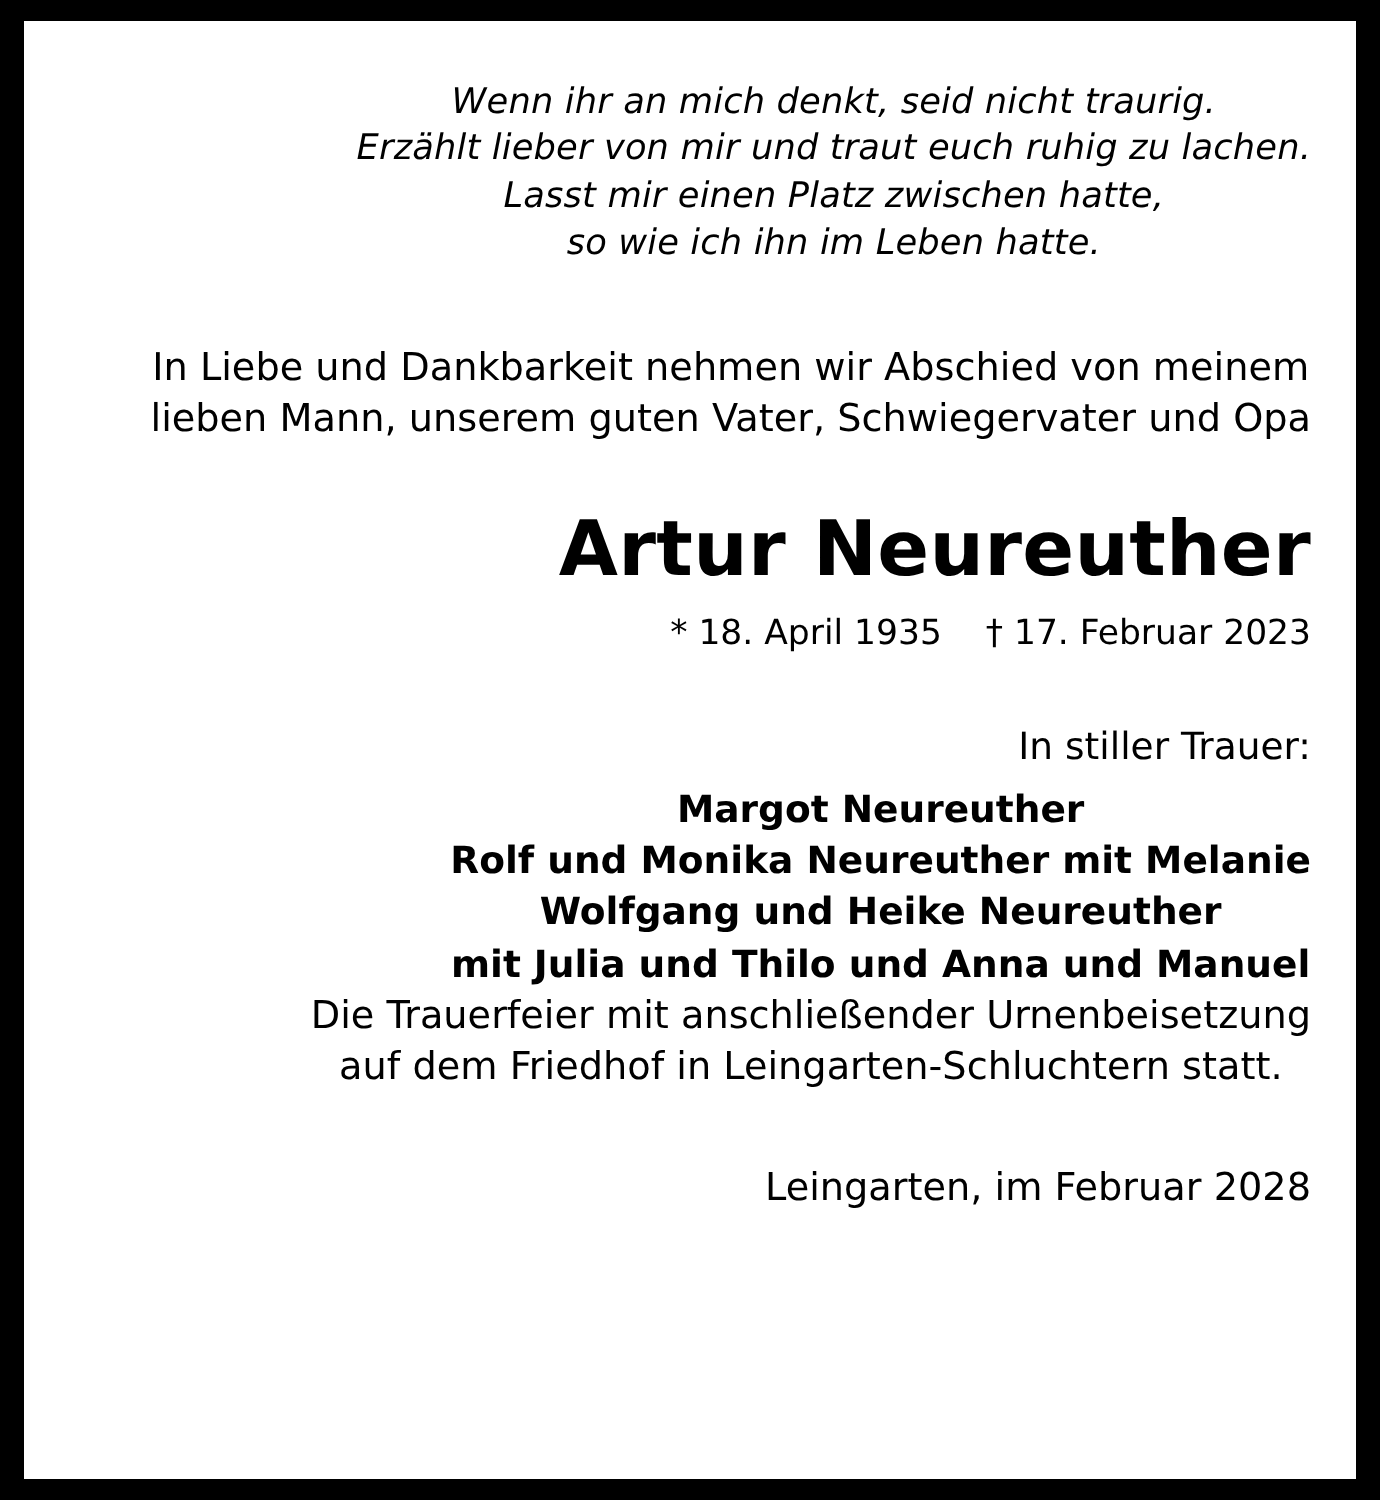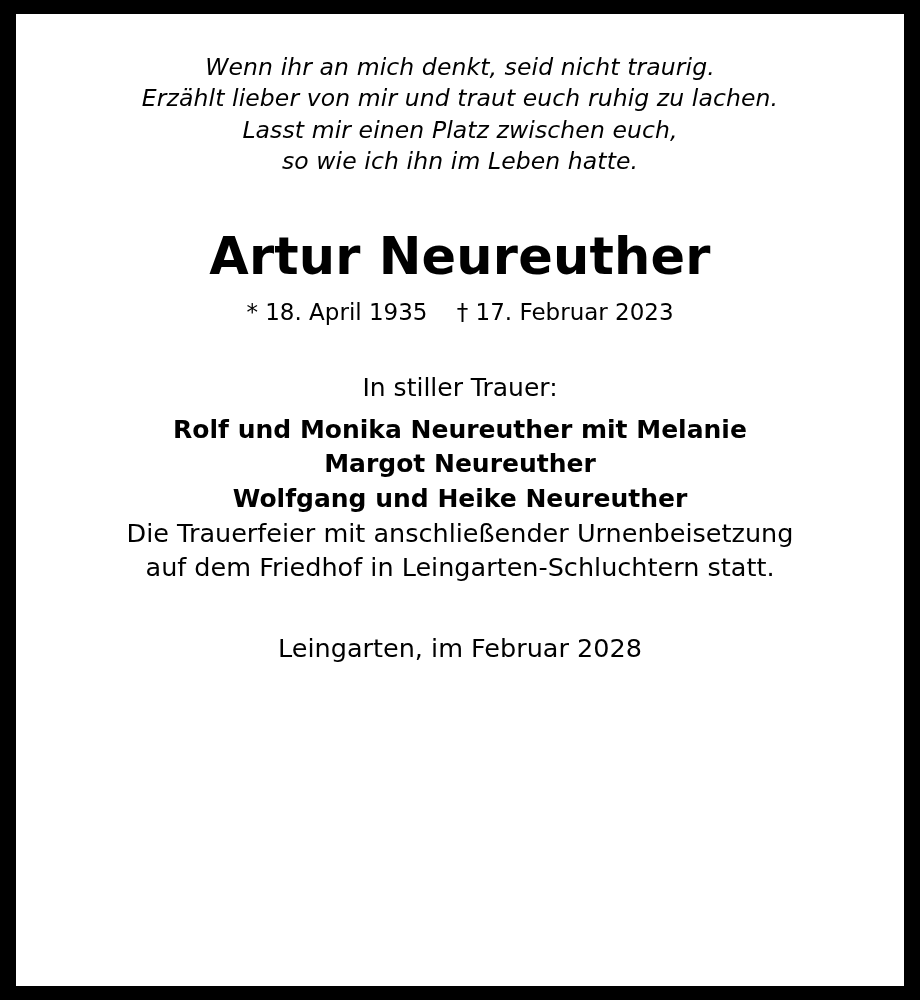--- a/index.html
+++ b/index.html
@@ -21,21 +21,21 @@
     padding: 14px 16px;
   }
   .obituary-card {
     box-sizing: border-box;
     width: 100%;
     height: 100%;
     background: #ffffff;
     color: #000000;
     display: flex;
     flex-direction: column;
-    align-items: center;
+    align-items: flex-end;
     text-align: center;
     padding: 38px 30px 24px 30px;
   }
   .poem {
     font-style: italic;
     font-size: 23.5px;
     line-height: 1.33;
     letter-spacing: 0.1px;
     margin: 0 0 10px 0;
   }
@@ -89,35 +89,40 @@
 </style>
 </head>
 <body>
 
 <div class="obituary-frame">
   <div class="obituary-card">
 
     <div class="poem">
       <div>Wenn ihr an mich denkt, seid nicht traurig.</div>
       <div>Erzählt lieber von mir und traut euch ruhig zu lachen.</div>
-      <div>Lasst mir einen Platz zwischen euch,</div>
+      <div>Lasst mir einen Platz zwischen hatte,</div>
       <div>so wie ich ihn im Leben hatte.</div>
     </div>
 
+    <div class="intro">
+      <div>In Liebe und Dankbarkeit nehmen wir Abschied von meinem</div>
+      <div>lieben Mann, unserem guten Vater, Schwiegervater und Opa</div>
+    </div>
 
     <div class="name">Artur Neureuther</div>
 
     <div class="dates">* 18. April 1935    † 17. Februar 2023</div>
 
     <div class="mourn-label">In stiller Trauer:</div>
 
     <div class="mourners">
+      <div>Margot Neureuther</div>
       <div>Rolf und Monika Neureuther mit Melanie</div>
-      <div>Margot Neureuther</div>
       <div>Wolfgang und Heike Neureuther</div>
+      <div>mit Julia und Thilo und Anna und Manuel</div>
     </div>
 
     <div class="ceremony">
       <div>Die Trauerfeier mit anschließender Urnenbeisetzung</div>
       <div>auf dem Friedhof in Leingarten-Schluchtern statt.</div>
     </div>
 
     <div class="place-date">Leingarten, im Februar 2028</div>
 
   </div>

